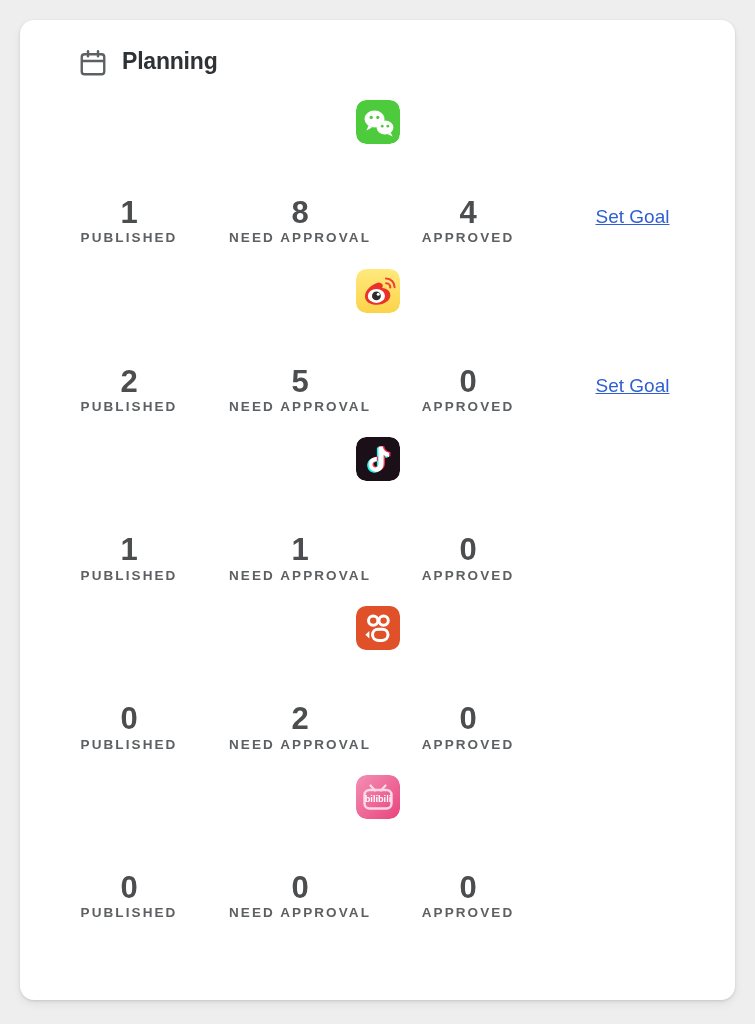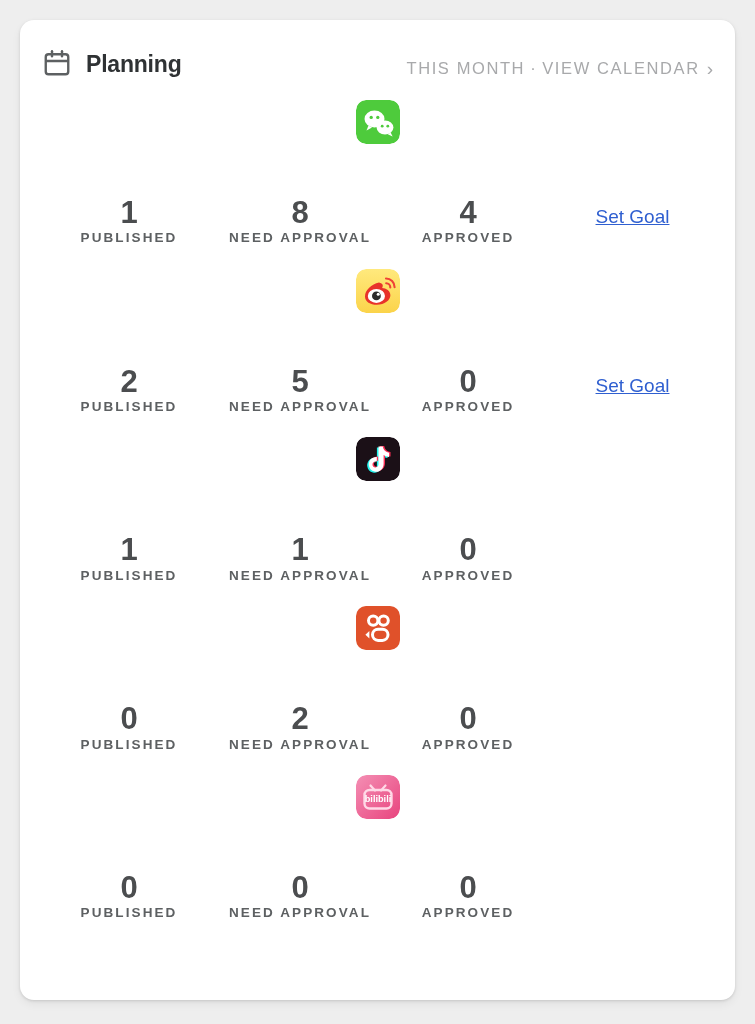--- a/index.html
+++ b/index.html
@@ -24,24 +24,25 @@
     background: #ffffff;
     border-radius: 14px;
     box-shadow: 0 1px 3px rgba(0,0,0,0.13), 0 4px 10px rgba(0,0,0,0.06);
     box-sizing: border-box;
     overflow: hidden;
   }
 
   
   .card-header {
     display: flex;
-    align-items: flex-end;
-    padding: 22px 22px 0 22px;
+    align-items: flex-start;
+    padding: 28px 22px 0 22px;
     height: 58px;
     box-sizing: border-box;
+    margin-left: 36px;
   }
   .cal-icon {
     width: 30px;
     height: 30px;
     flex: 0 0 auto;
     margin-right: 14px;
     display: block;
   }
   .card-title {
     font-size: 23px;
@@ -141,26 +142,20 @@
 <div class="card">
 
   <div class="card-header">
     <svg class="cal-icon" viewBox="0 0 24 24">
       <rect x="3" y="5" width="18" height="16" rx="2.2" fill="none" stroke="#5d6062" stroke-width="1.9"></rect>
       <line x1="3" y1="10.4" x2="21" y2="10.4" stroke="#5d6062" stroke-width="1.9"></line>
       <line x1="8" y1="2.6" x2="8" y2="6.6" stroke="#5d6062" stroke-width="1.9" stroke-linecap="round"></line>
       <line x1="16" y1="2.6" x2="16" y2="6.6" stroke="#5d6062" stroke-width="1.9" stroke-linecap="round"></line>
     </svg>
     <div class="card-title">Planning</div>
-    <div class="header-right">
-      <span>THIS MONTH</span>
-      <span class="sep">·</span>
-      <span>VIEW CALENDAR</span>
-      <span class="chev">›</span>
-    </div>
   </div>
 
   <div class="rows">
 
     <div class="platform-row">
       <div class="bar-line">
         <svg class="platform-icon" viewBox="0 0 44 44">
           <rect width="44" height="44" rx="10" fill="#4ecb3c"></rect>
           <ellipse cx="18.5" cy="19" rx="10" ry="8.4" fill="#ffffff"></ellipse>
           <path d="M12.5 25.5 L10.5 30.5 L16 27.5 Z" fill="#ffffff"></path>

